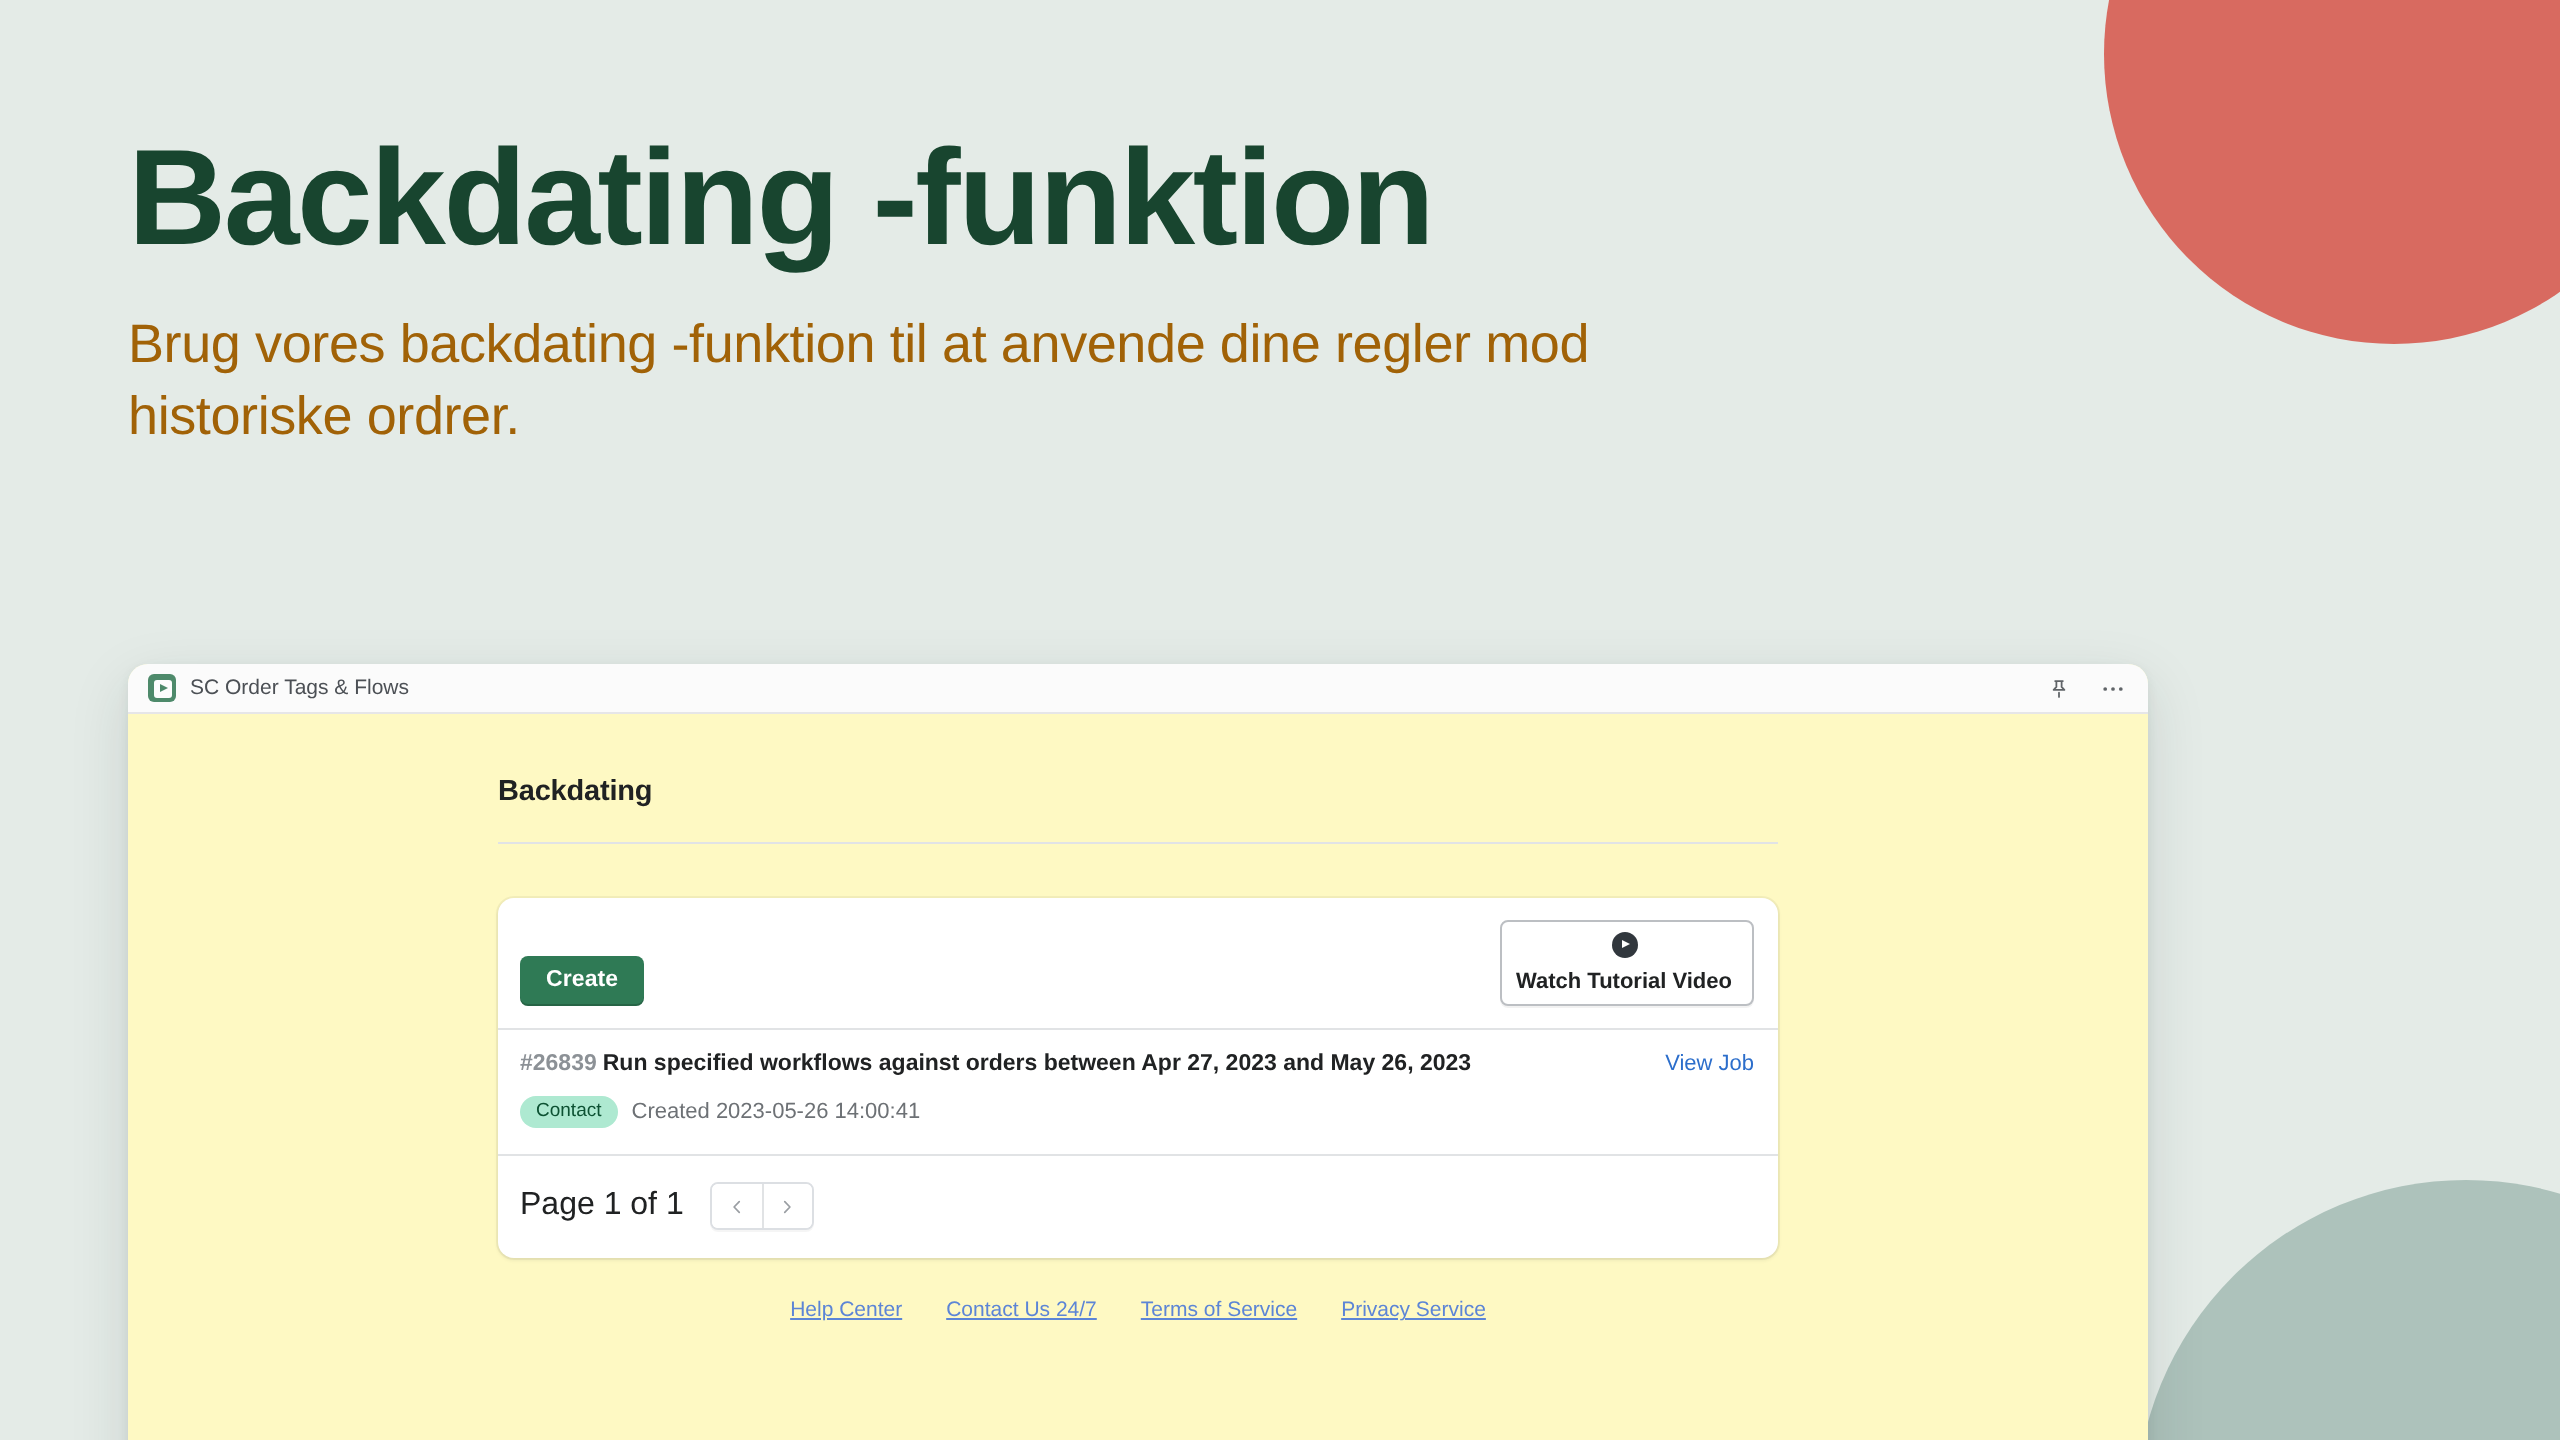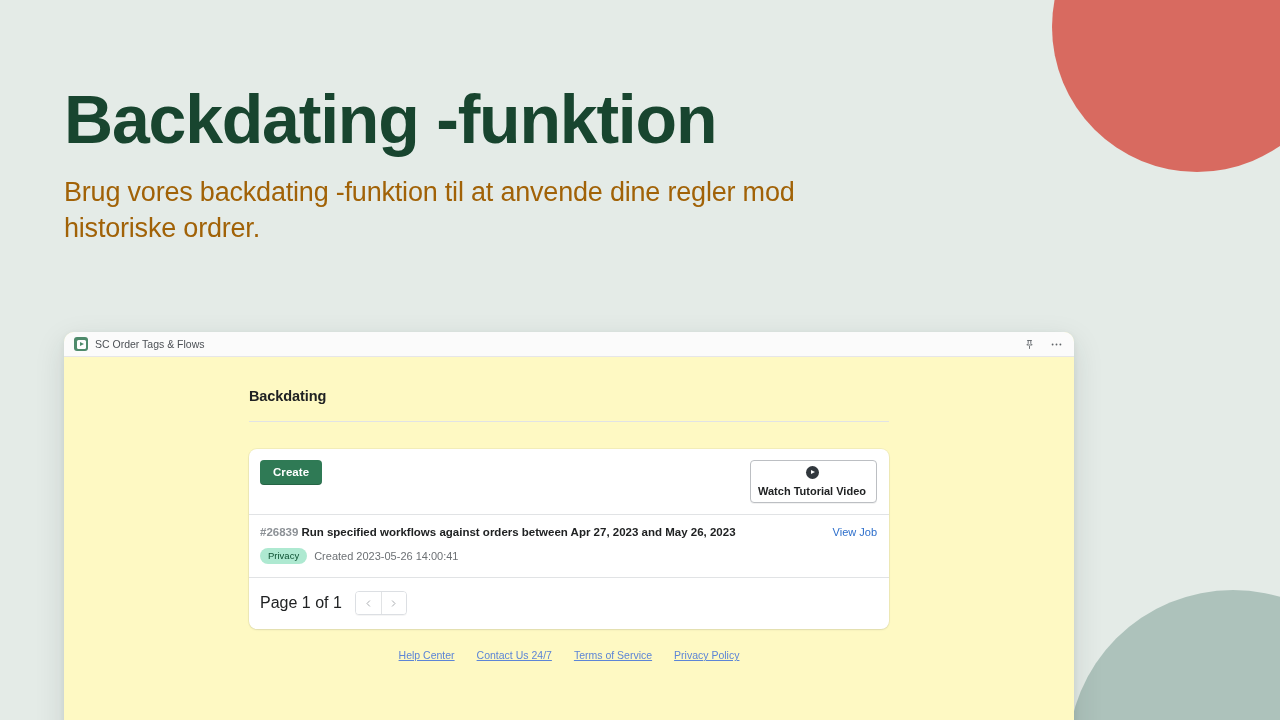--- a/index.html
+++ b/index.html
@@ -39,21 +39,21 @@
     background: #adc2bb;
     z-index: 0;
   }
 
   
   .hero {
     position: absolute;
     top: 0;
     left: 0;
     z-index: 2;
-    padding: 84px 0 0 64px;
+    padding: 64px 0 0 64px;
   }
 
   .hero-title {
     font-size: 68px;
     line-height: 1.05;
     font-weight: 700;
     color: #18452f;
     letter-spacing: -1.2px;
   }
 
@@ -183,21 +183,21 @@
   .card {
     margin-top: 27px;
     background: #ffffff;
     border-radius: 8px;
     box-shadow: 0 0 0 1px rgba(0,0,0,0.045), 0 1px 2px rgba(22,29,37,0.09);
     overflow: hidden;
   }
 
   .card-toolbar {
     display: flex;
-    align-items: flex-start;
+    align-items: flex-end;
     justify-content: space-between;
     padding: 11px 12px 11px 11px;
   }
 
   .btn-create {
     background: #2f7a55;
     color: #ffffff;
     font-size: 11.5px;
     font-weight: 600;
     border: none;
@@ -411,21 +411,21 @@
         <div class="card-sep"></div>
 
         <div class="job-row">
           <div class="job-line-1">
             <div class="job-desc">
               <span class="job-id">#26839</span><span class="job-text">Run specified workflows against orders between Apr 27, 2023 and May 26, 2023</span>
             </div>
             <span class="view-job">View Job</span>
           </div>
           <div class="job-line-2">
-            <span class="badge-complete">Privacy</span>
+            <span class="badge-complete">Contact</span>
             <span class="job-created">Created 2023-05-26 14:00:41</span>
           </div>
         </div>
 
         <div class="pagination">
           <span class="page-label">Page 1 of 1</span>
           <div class="pager">
             <button class="pager-btn">
               <svg width="9" height="9" viewBox="0 0 16 16" fill="none" stroke="currentColor" stroke-width="1.5" stroke-linecap="round" stroke-linejoin="round">
                 <path d="M10 3.2 5.4 8l4.6 4.8"></path>
@@ -438,18 +438,18 @@
             </button>
           </div>
         </div>
 
       </div>
 
       <div class="app-footer">
         <span class="footer-link">Help Center</span>
         <span class="footer-link">Contact Us 24/7</span>
         <span class="footer-link">Terms of Service</span>
-        <span class="footer-link">Privacy Policy</span>
+        <span class="footer-link">Privacy Service</span>
       </div>
 
     </div>
   </div>
 </div>
 
 </body></html>

